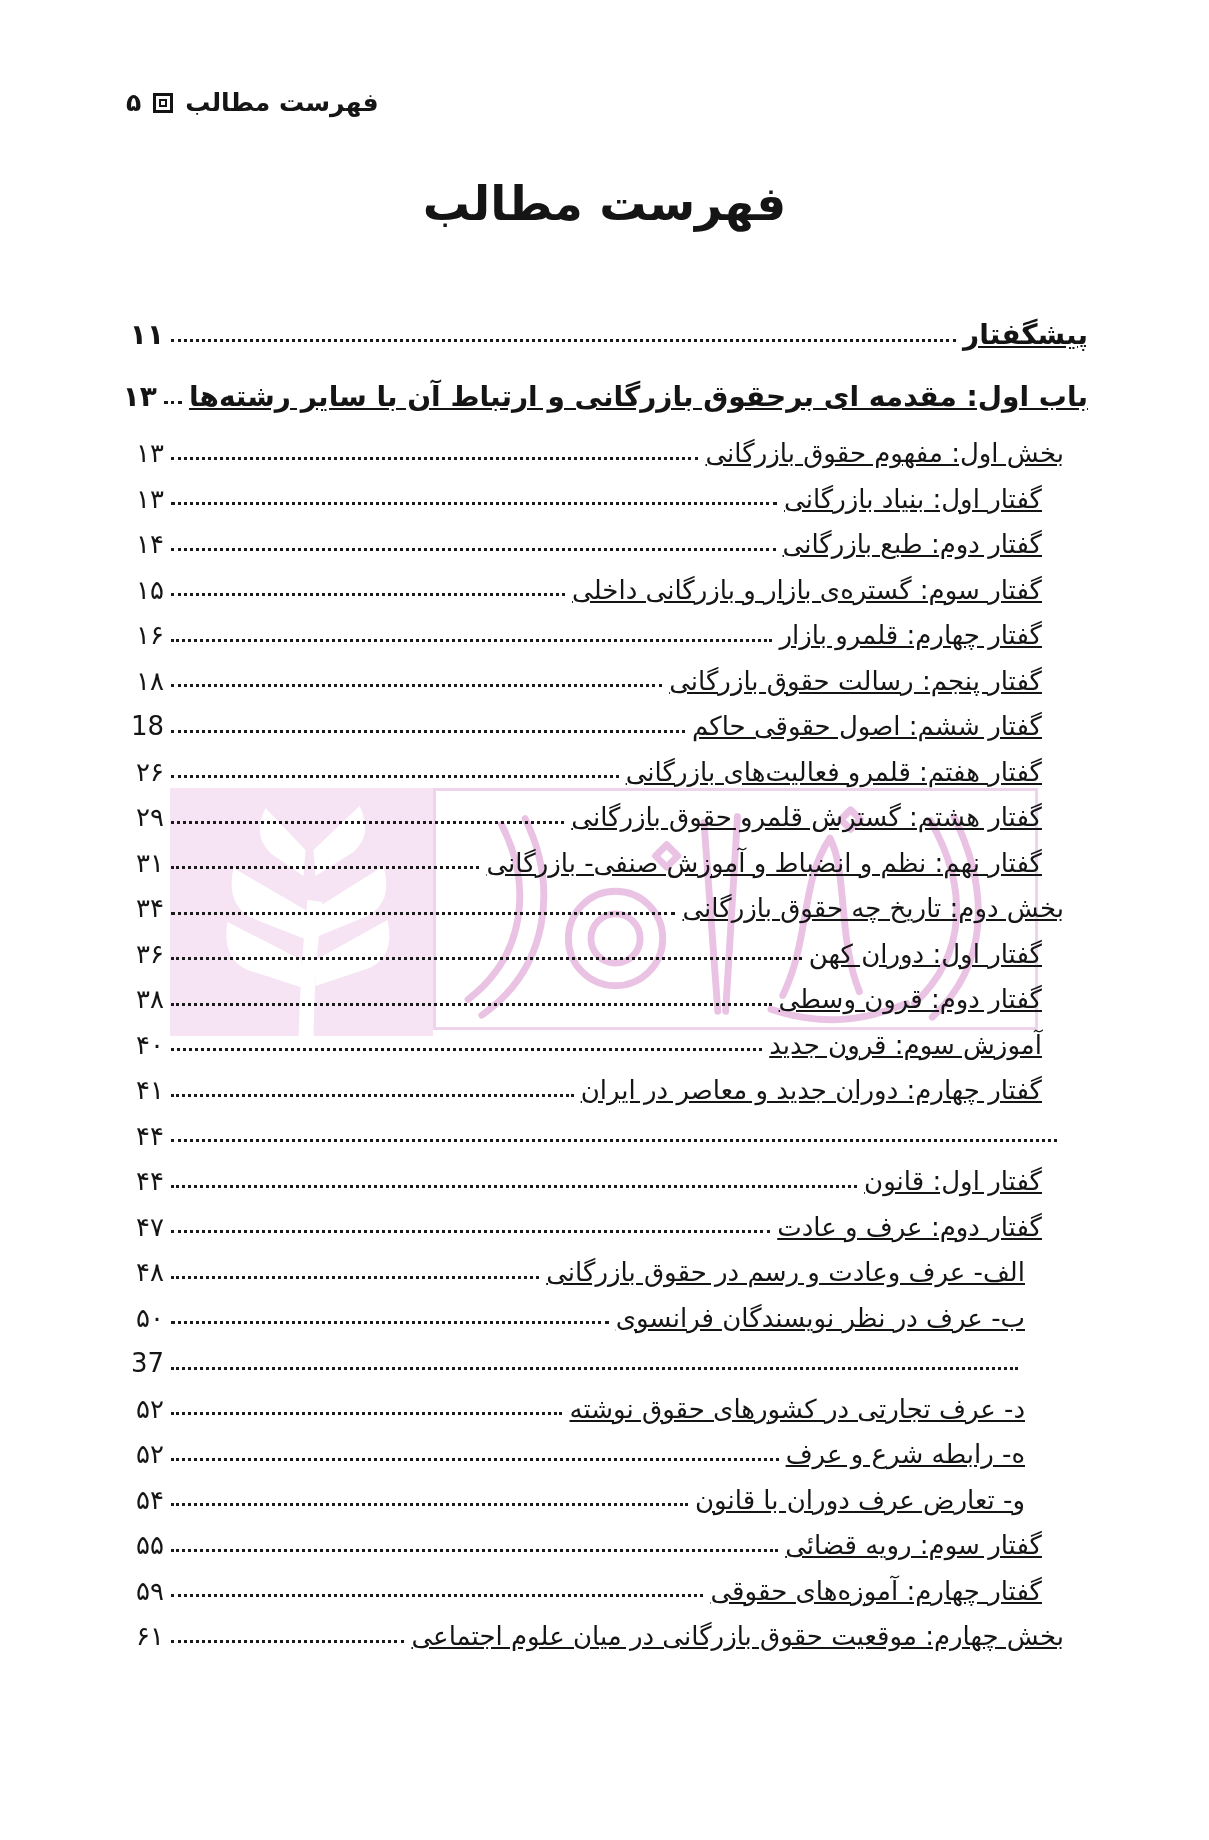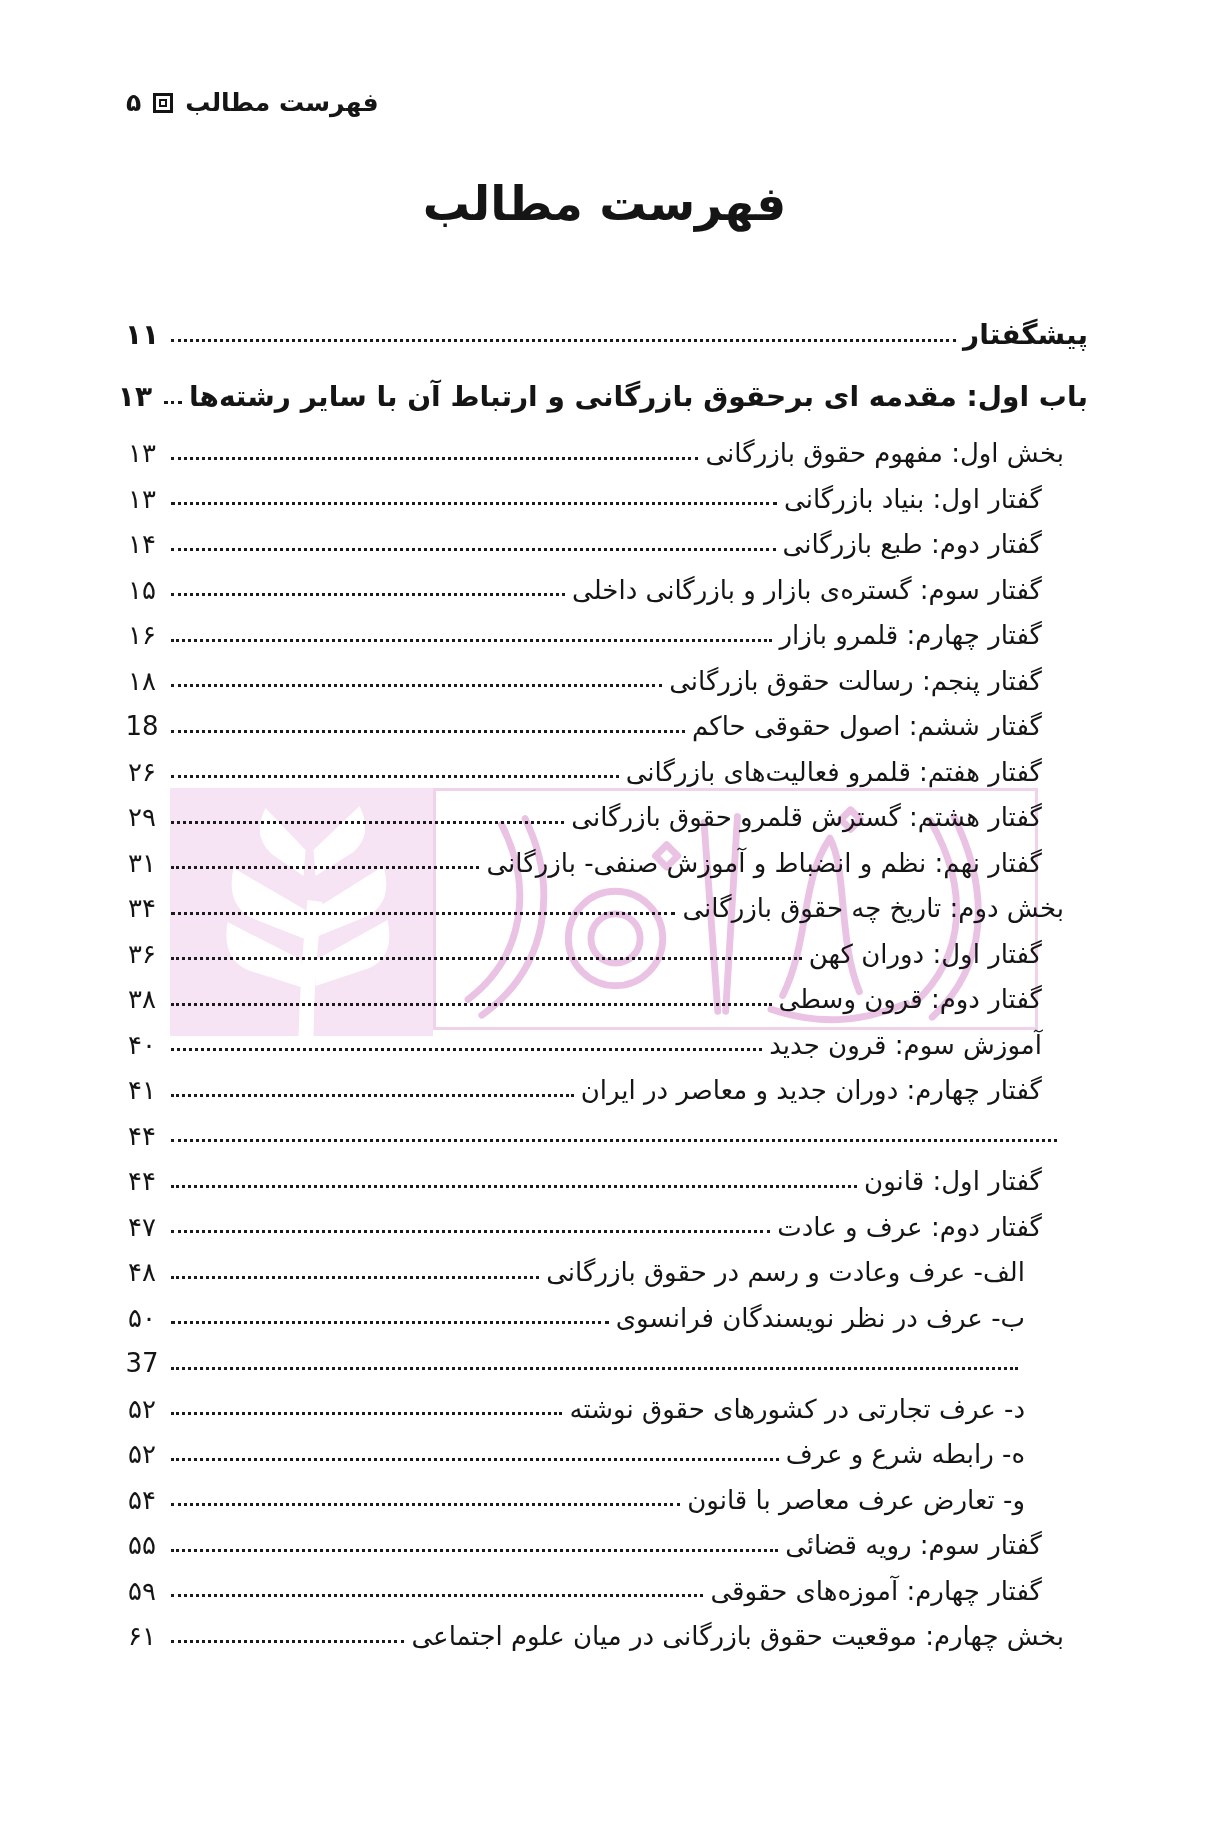--- a/index.html
+++ b/index.html
@@ -31,27 +31,27 @@
   .wm-outline svg,.wm-block svg{display:block;width:100%;height:100%;}
   
   .toc{
     position:absolute;top:300px;right:121px;width:968px;direction:rtl;z-index:1;
   }
   .row{display:flex;align-items:flex-end;height:45.5px;font-size:26px;box-sizing:border-box;}
   .row.lvl0{height:52px;margin-bottom:10px;font-size:28px;font-weight:bold;}
   .row.lvl1{padding-right:24px;}
   .row.lvl2{padding-right:46px;}
   .row.lvl3{padding-right:63px;}
-  .label{white-space:nowrap;flex:0 0 auto;line-height:1.25;}
+  .label{white-space:nowrap;flex:0 0 auto;line-height:1.25;text-decoration:underline;}
   .leader{
     flex:1 1 auto;min-width:18px;
     border-bottom:3px dotted #1a1a1a;
     margin:0 7px 10px 7px;
   }
-  .pnum{flex:0 0 auto;min-width:44px;text-align:center;line-height:1.25;}
+  .pnum{flex:0 0 auto;min-width:44px;text-align:right;line-height:1.25;}
 </style>
 </head>
 <body>
 
 <div class="watermark">
   <div class="wm-block">
     <svg viewBox="0 0 260 248" aria-hidden="true">
       <g fill="#ffffff">
         <path d="M127 248 C129 198 131 160 136 112 L151 114 C145 162 143 200 142 248 Z"></path>
         <path d="M134 62 L94 20 Q80 48 100 66 L132 88 Z"></path>
@@ -234,21 +234,21 @@
     <span class="pnum">۵۲</span>
   </div>
 
   <div class="row lvl3">
     <span class="label">ه- رابطه شرع و عرف</span>
     <span class="leader"></span>
     <span class="pnum">۵۲</span>
   </div>
 
   <div class="row lvl3">
-    <span class="label">و- تعارض عرف معاصر با قانون</span>
+    <span class="label">و- تعارض عرف دوران با قانون</span>
     <span class="leader"></span>
     <span class="pnum">۵۴</span>
   </div>
 
   <div class="row lvl2">
     <span class="label">گفتار سوم: رویه قضائی</span>
     <span class="leader"></span>
     <span class="pnum">۵۵</span>
   </div>
 

